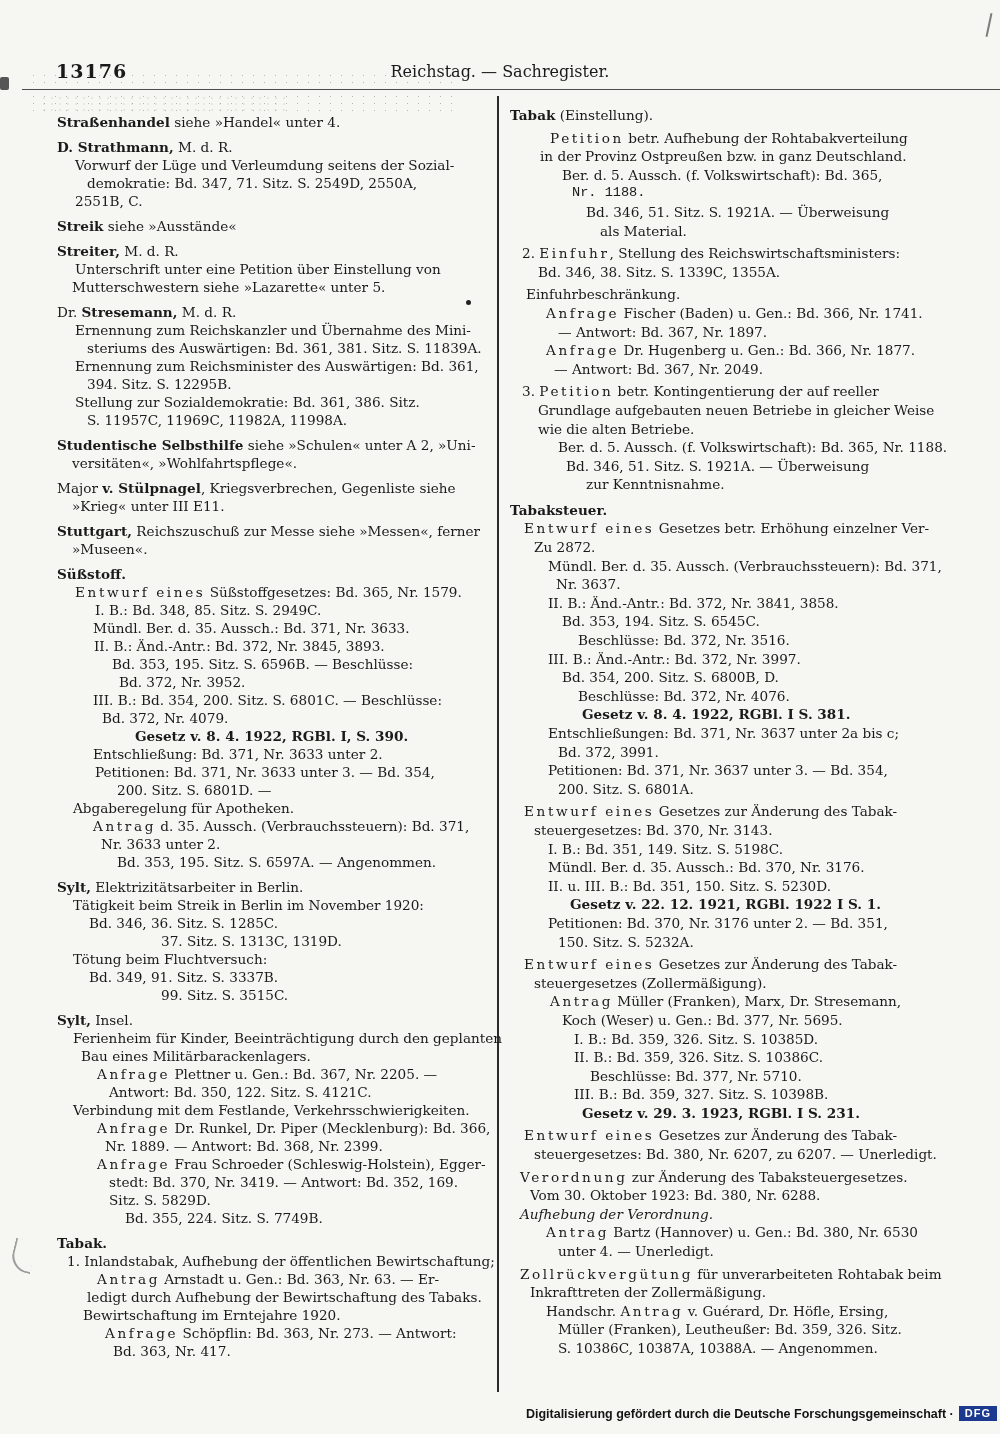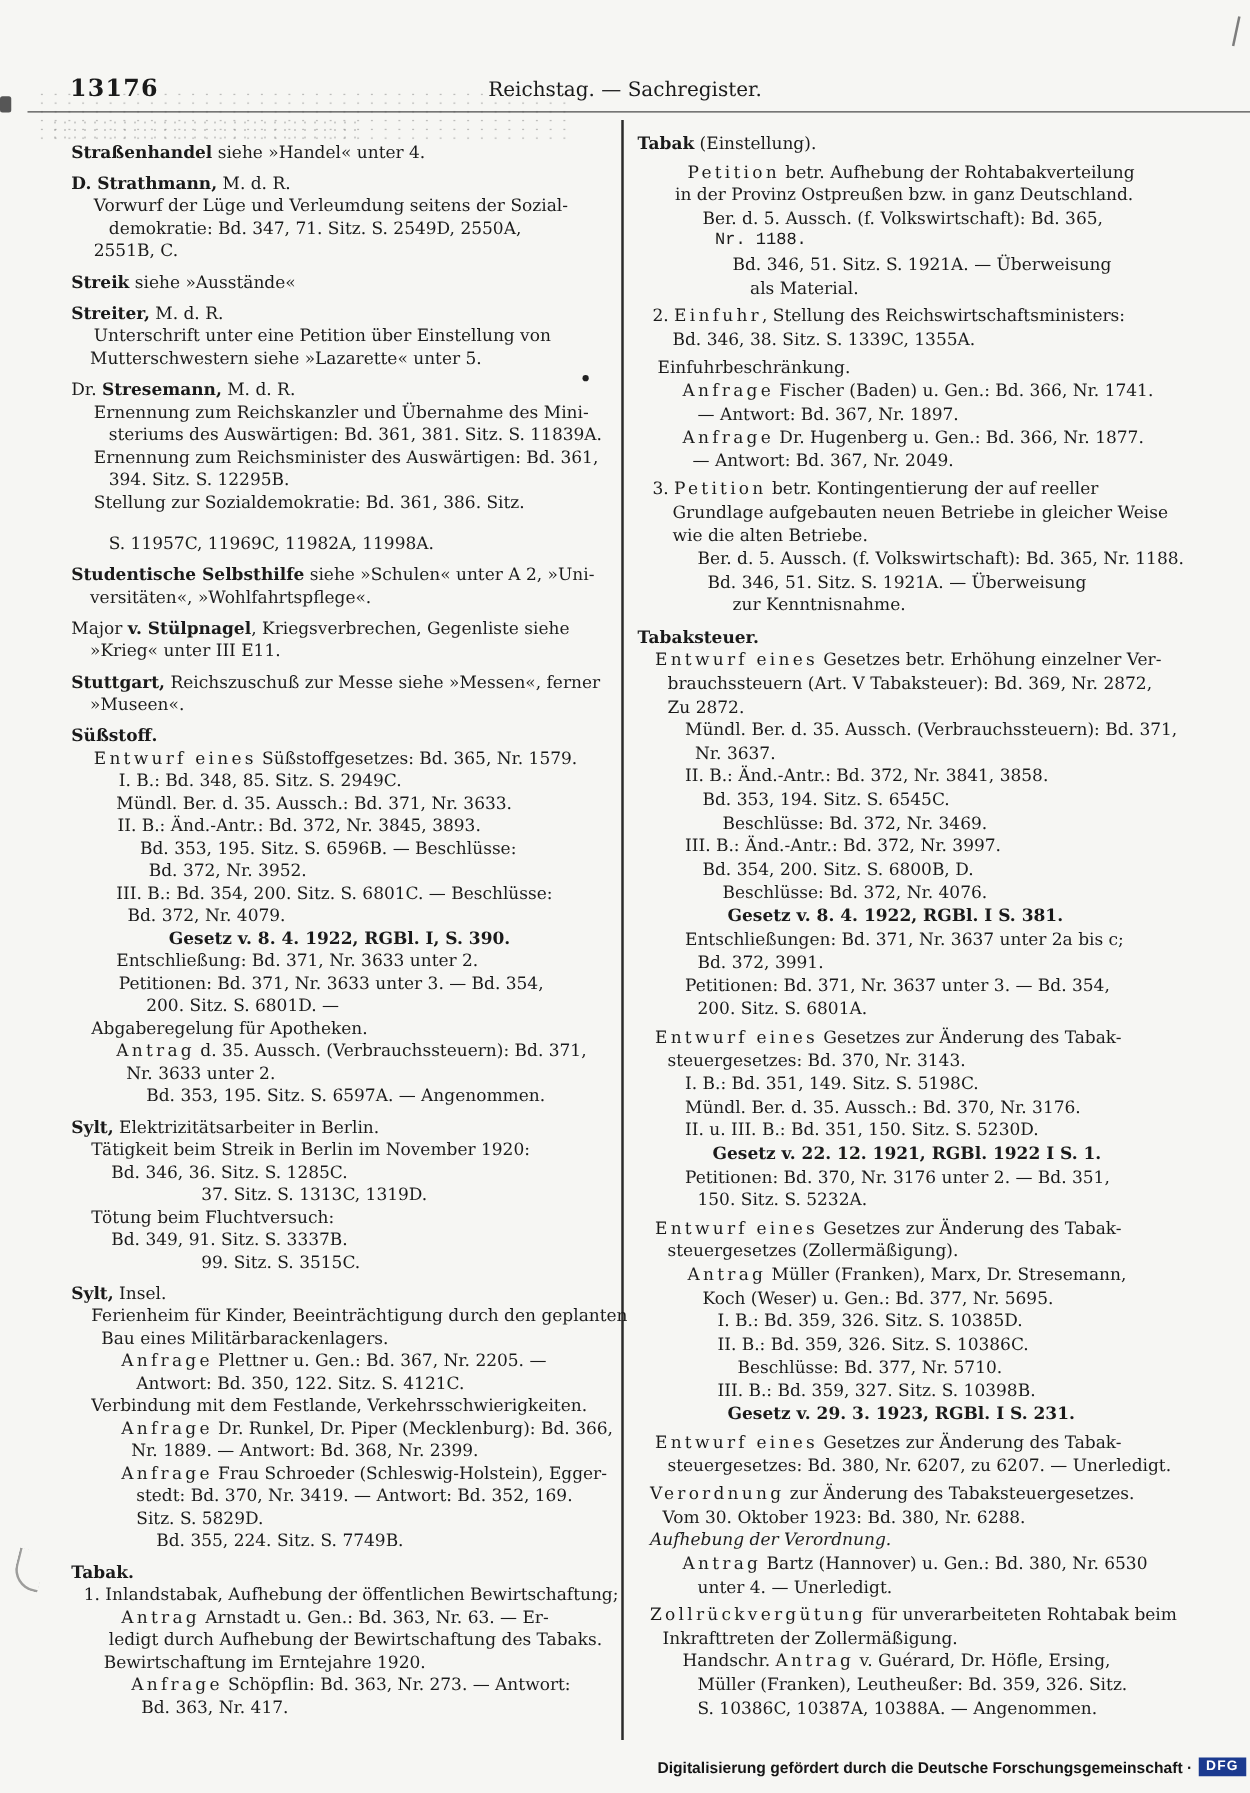--- a/index.html
+++ b/index.html
@@ -101,21 +101,21 @@
     <div class="line gap1" style="padding-left: 0px;"><span class="b">Streik</span><span> siehe »Ausstände«</span></div>
     <div class="line gap1" style="padding-left: 0px;"><span class="b">Streiter,</span><span> M. d. R.</span></div>
     <div class="line" style="padding-left: 18px;"><span>Unterschrift unter eine Petition über Einstellung von</span></div>
     <div class="line" style="padding-left: 15px;"><span>Mutterschwestern siehe »Lazarette« unter 5.</span></div>
     <div class="line gap1" style="padding-left: 0px;"><span>Dr. </span><span class="b">Stresemann,</span><span> M. d. R.</span></div>
     <div class="line" style="padding-left: 18px;"><span>Ernennung zum Reichskanzler und Übernahme des Mini-</span></div>
     <div class="line" style="padding-left: 30px;"><span>steriums des Auswärtigen: Bd. 361, 381. Sitz. S. 11839A.</span></div>
     <div class="line" style="padding-left: 18px;"><span>Ernennung zum Reichsminister des Auswärtigen: Bd. 361,</span></div>
     <div class="line" style="padding-left: 30px;"><span>394. Sitz. S. 12295B.</span></div>
     <div class="line" style="padding-left: 18px;"><span>Stellung zur Sozialdemokratie: Bd. 361, 386. Sitz.</span></div>
-    <div class="line" style="padding-left: 30px; margin-top: 15px;"><span>S. 11957C, 11969C, 11982A, 11998A.</span></div>
+    <div class="line" style="padding-left: 30px;"><span>S. 11957C, 11969C, 11982A, 11998A.</span></div>
     <div class="line gap1" style="padding-left: 0px;"><span class="b">Studentische Selbsthilfe</span><span> siehe »Schulen« unter A 2, »Uni-</span></div>
     <div class="line" style="padding-left: 15px;"><span>versitäten«, »Wohlfahrtspflege«.</span></div>
     <div class="line gap1" style="padding-left: 0px;"><span>Major </span><span class="b">v. Stülpnagel</span><span>, Kriegsverbrechen, Gegenliste siehe</span></div>
     <div class="line" style="padding-left: 15px;"><span>»Krieg« unter III E11.</span></div>
     <div class="line gap1" style="padding-left: 0px;"><span class="b">Stuttgart,</span><span> Reichszuschuß zur Messe siehe »Messen«, ferner</span></div>
     <div class="line" style="padding-left: 15px;"><span>»Museen«.</span></div>
     <div class="line gap1" style="padding-left: 0px;"><span class="b">Süßstoff.</span></div>
     <div class="line" style="padding-left: 18px;"><span class="sperr">Entwurf eines</span><span> Süßstoffgesetzes: Bd. 365, Nr. 1579.</span></div>
     <div class="line" style="padding-left: 38px;"><span>I. B.: Bd. 348, 85. Sitz. S. 2949C.</span></div>
     <div class="line" style="padding-left: 36px;"><span>Mündl. Ber. d. 35. Aussch.: Bd. 371, Nr. 3633.</span></div>
@@ -175,27 +175,26 @@
     <div class="line" style="padding-left: 36px;"><span class="sperr">Anfrage</span><span> Dr. Hugenberg u. Gen.: Bd. 366, Nr. 1877.</span></div>
     <div class="line" style="padding-left: 44px;"><span>— Antwort: Bd. 367, Nr. 2049.</span></div>
     <div class="line gap2" style="padding-left: 12px;"><span>3. </span><span class="sperr">Petition</span><span> betr. Kontingentierung der auf reeller</span></div>
     <div class="line" style="padding-left: 28px;"><span>Grundlage aufgebauten neuen Betriebe in gleicher Weise</span></div>
     <div class="line" style="padding-left: 28px;"><span>wie die alten Betriebe.</span></div>
     <div class="line" style="padding-left: 48px;"><span>Ber. d. 5. Aussch. (f. Volkswirtschaft): Bd. 365, Nr. 1188.</span></div>
     <div class="line" style="padding-left: 56px;"><span>Bd. 346, 51. Sitz. S. 1921A. — Überweisung</span></div>
     <div class="line" style="padding-left: 76px;"><span>zur Kenntnisnahme.</span></div>
     <div class="line gap1" style="padding-left: 0px;"><span class="b">Tabaksteuer.</span></div>
     <div class="line" style="padding-left: 14px;"><span class="sperr">Entwurf eines</span><span> Gesetzes betr. Erhöhung einzelner Ver-</span></div>
-    <div class="line" style="padding-left: 24px;"><span>brauchssteuern (Art. V Tabaksteuer): Bd. 369, Nr. 2872,</span></div>
     <div class="line" style="padding-left: 24px;"><span>Zu 2872.</span></div>
     <div class="line" style="padding-left: 38px;"><span>Mündl. Ber. d. 35. Aussch. (Verbrauchssteuern): Bd. 371,</span></div>
     <div class="line" style="padding-left: 46px;"><span>Nr. 3637.</span></div>
     <div class="line" style="padding-left: 38px;"><span>II. B.: Änd.-Antr.: Bd. 372, Nr. 3841, 3858.</span></div>
     <div class="line" style="padding-left: 52px;"><span>Bd. 353, 194. Sitz. S. 6545C.</span></div>
-    <div class="line" style="padding-left: 68px;"><span>Beschlüsse: Bd. 372, Nr. 3469.</span></div>
+    <div class="line" style="padding-left: 68px;"><span>Beschlüsse: Bd. 372, Nr. 3516.</span></div>
     <div class="line" style="padding-left: 38px;"><span>III. B.: Änd.-Antr.: Bd. 372, Nr. 3997.</span></div>
     <div class="line" style="padding-left: 52px;"><span>Bd. 354, 200. Sitz. S. 6800B, D.</span></div>
     <div class="line" style="padding-left: 68px;"><span>Beschlüsse: Bd. 372, Nr. 4076.</span></div>
     <div class="line" style="padding-left: 72px;"><span class="b">Gesetz v. 8. 4. 1922, RGBl. I S. 381.</span></div>
     <div class="line" style="padding-left: 38px;"><span>Entschließungen: Bd. 371, Nr. 3637 unter 2a bis c;</span></div>
     <div class="line" style="padding-left: 48px;"><span>Bd. 372, 3991.</span></div>
     <div class="line" style="padding-left: 38px;"><span>Petitionen: Bd. 371, Nr. 3637 unter 3. — Bd. 354,</span></div>
     <div class="line" style="padding-left: 48px;"><span>200. Sitz. S. 6801A.</span></div>
     <div class="line gap2" style="padding-left: 14px;"><span class="sperr">Entwurf eines</span><span> Gesetzes zur Änderung des Tabak-</span></div>
     <div class="line" style="padding-left: 24px;"><span>steuergesetzes: Bd. 370, Nr. 3143.</span></div>

